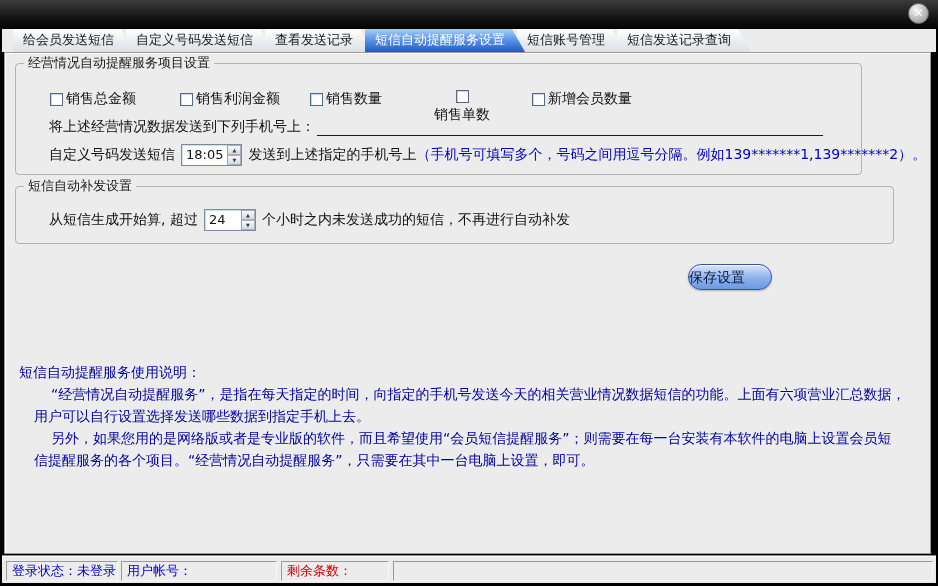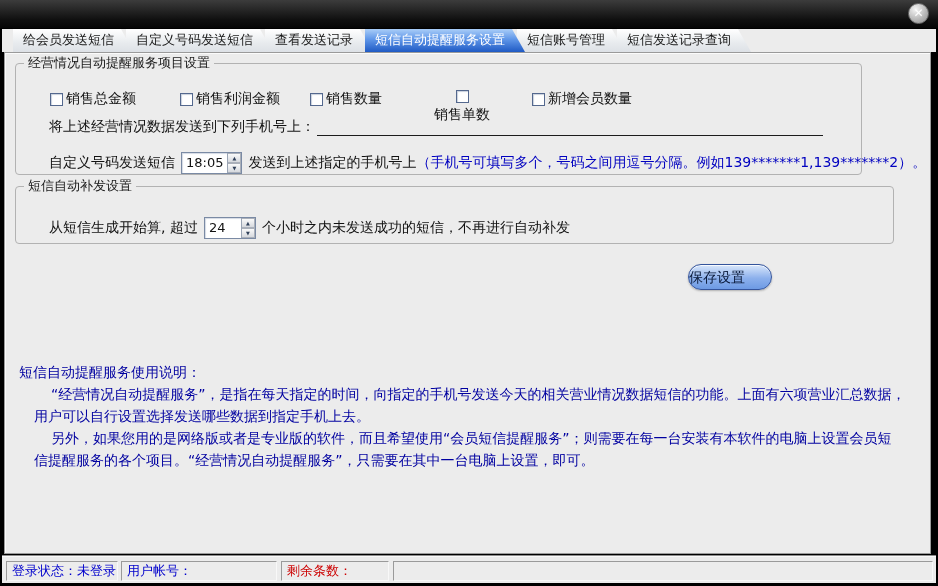--- a/index.html
+++ b/index.html
@@ -107,21 +107,21 @@
     font-size: 14px; font-family: inherit; color: #111;
     outline: none;
   }
 
   .spin {
     display: inline-flex; align-items: stretch;
     height: 22px;
     background: #ffffff;
     border: 1px solid #7a8aa4;
     box-shadow: inset 1px 1px 1px #d4dae4;
-    margin: 8px 6px;
+    margin: 0 6px;
   }
   .spin-value {
     font-size: 13px; color: #111; line-height: 20px;
     padding: 0 4px; min-width: 38px;
   }
   #spinner-resend .spin-value { min-width: 36px; }
   .spin-btns { display: flex; flex-direction: column; width: 14px; border-left: 1px solid #9aa4b4; }
   .spin-btn {
     flex: 1 1 50%;
     background: linear-gradient(#fafafa, #d6d9de);

